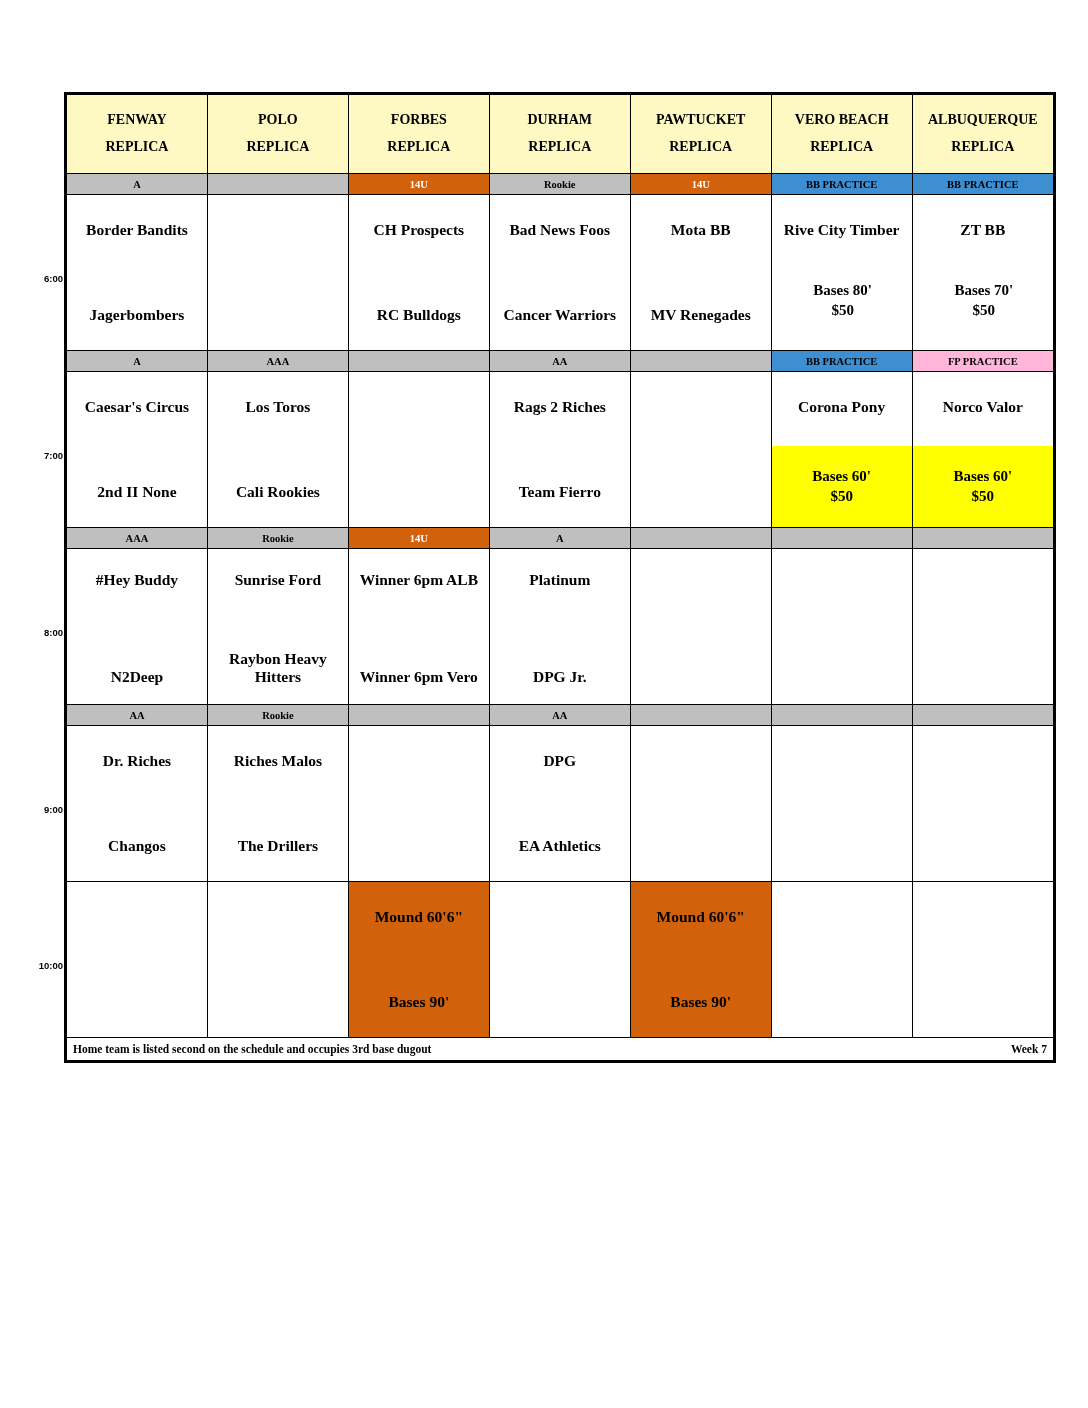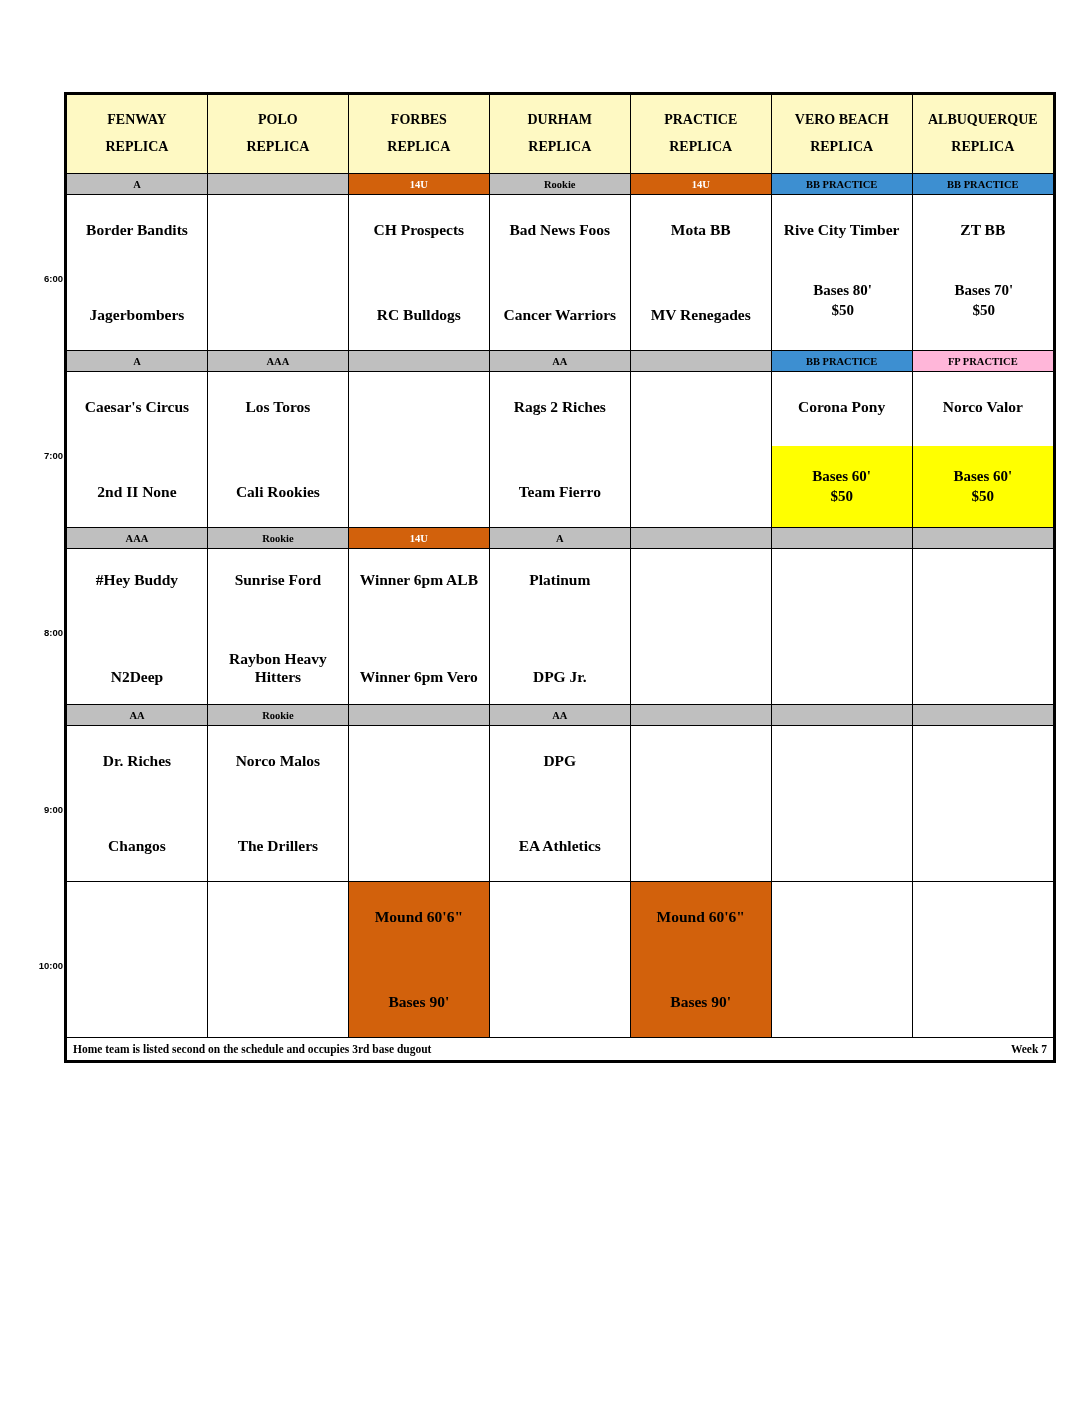--- a/index.html
+++ b/index.html
@@ -157,21 +157,21 @@
         </td>
         <td class="field-head">
           <span class="l1">FORBES</span>
           <span class="l2">REPLICA</span>
         </td>
         <td class="field-head">
           <span class="l1">DURHAM</span>
           <span class="l2">REPLICA</span>
         </td>
         <td class="field-head">
-          <span class="l1">PRACTICE</span>
+          <span class="l1">PAWTUCKET</span>
           <span class="l2">REPLICA</span>
         </td>
         <td class="field-head">
           <span class="l1">VERO BEACH</span>
           <span class="l2">REPLICA</span>
         </td>
         <td class="field-head">
           <span class="l1">ALBUQUERQUE</span>
           <span class="l2">REPLICA</span>
         </td>
@@ -321,21 +321,21 @@
         <td class="empty"></td>
         <td class="empty"></td>
       </tr>
       <tr class="game-row">
         <td class="cellbox">
           <span class="time-label">9:00</span>
           <span class="team-top">Dr. Riches</span>
           <span class="team-bot">Changos</span>
         </td>
         <td class="cellbox">
-          <span class="team-top">Norco Malos</span>
+          <span class="team-top">Riches Malos</span>
           <span class="team-bot">The Drillers</span>
         </td>
         <td class="cellbox">
           <span class="team-top"></span>
           <span class="team-bot"></span>
         </td>
         <td class="cellbox">
           <span class="team-top">DPG</span>
           <span class="team-bot">EA Athletics</span>
         </td>

